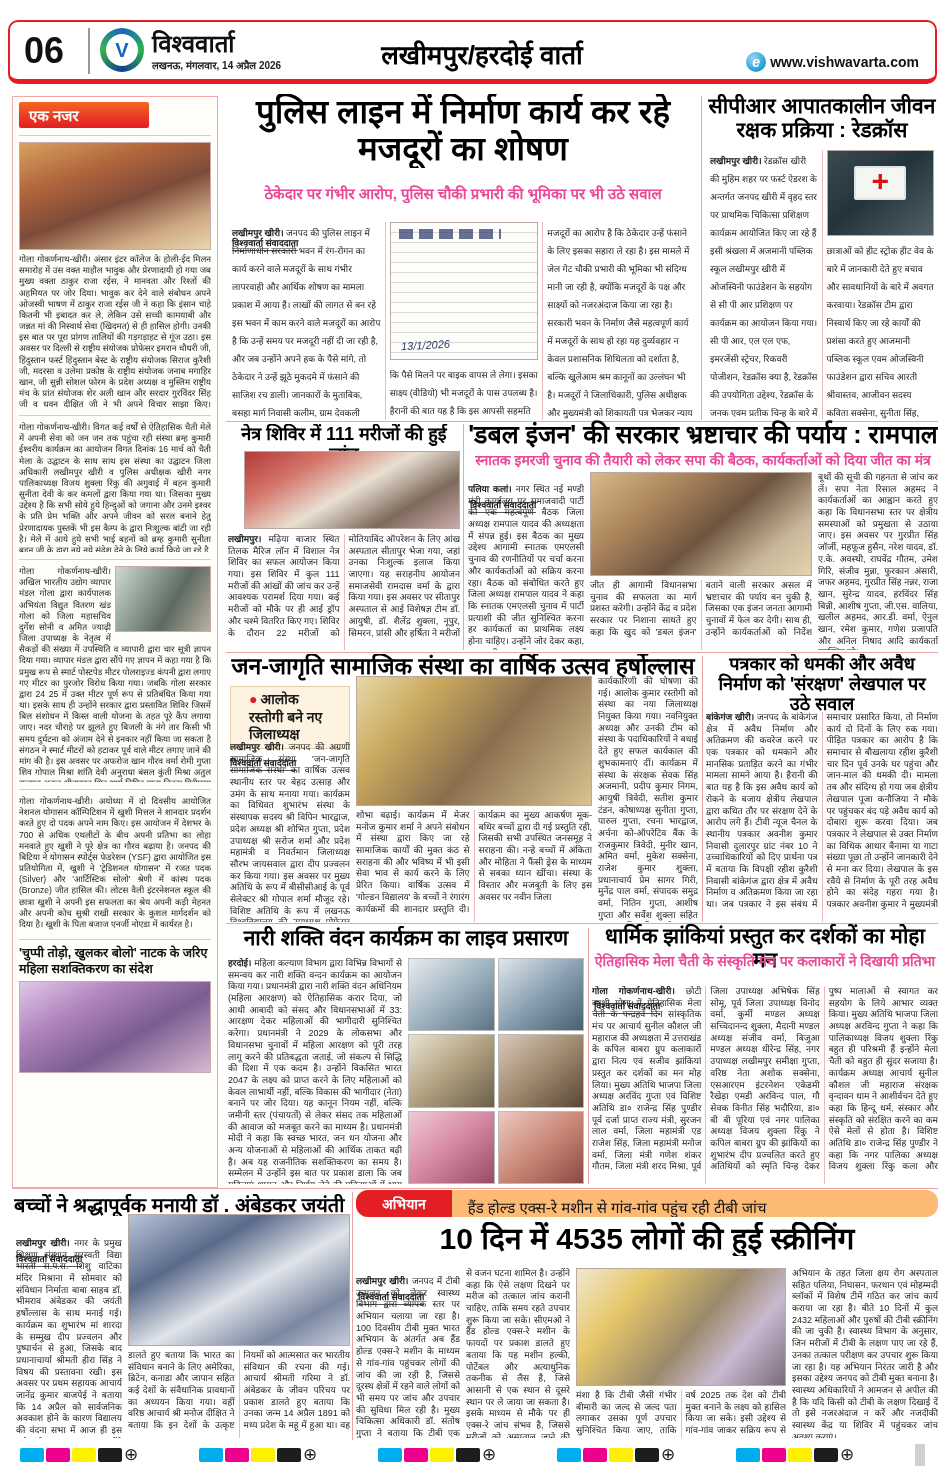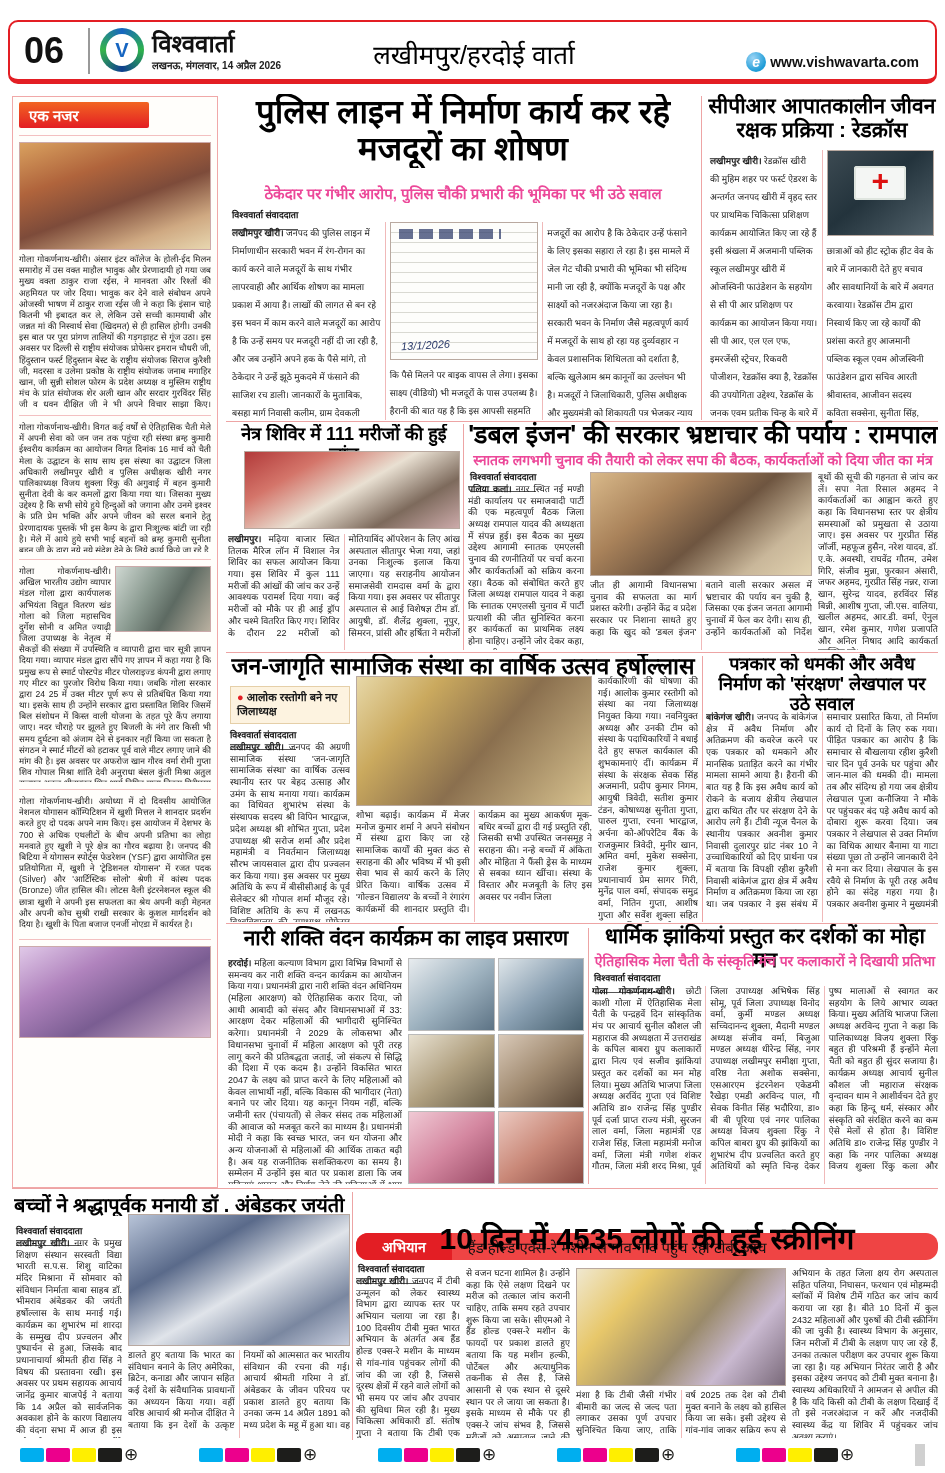--- a/index.html
+++ b/index.html
@@ -10,21 +10,21 @@
   .masthead { position:absolute; left:8px; top:20px; width:929px; height:64px;
     border:2px solid #e31e24; border-bottom:5px solid #e31e24; border-radius:10px; background:#fff; }
   .page-num { position:absolute; left:14px; top:8px; font-size:36px; font-weight:bold; color:#111; }
   .mast-div { position:absolute; left:78px; top:6px; width:2px; height:46px; background:#999; }
   .logo-circle { position:absolute; left:90px; top:6px; width:44px; height:44px; border-radius:50%;
     background:conic-gradient(#1665c1,#2eb24c,#0f3f8f,#36b44a,#1665c1); display:flex; align-items:center; justify-content:center; }
   .logo-inner { width:32px; height:32px; border-radius:50%; background:#fff; display:flex; align-items:center; justify-content:center;
     font-weight:bold; color:#1665c1; font-size:20px; }
   .brand-name { position:absolute; left:142px; top:4px; font-size:24px; font-weight:bold; color:#101010; }
   .brand-date { position:absolute; left:142px; top:36px; font-size:10px; font-weight:bold; color:#222; }
-  .section-title { position:absolute; left:304px; top:14px; width:320px; text-align:center; font-size:26px; font-weight:normal; color:#000; }
+  .section-title { position:absolute; left:312px; top:14px; width:320px; text-align:center; font-size:26px; font-weight:bold; color:#000; }
   .website { position:absolute; right:16px; top:30px; font-size:14px; font-weight:bold; color:#111; }
   .e-icon { display:inline-block; width:20px; height:20px; border-radius:50%; text-align:center; line-height:20px;
     background:radial-gradient(circle at 35% 30%,#9bd4f5,#1e9cd7 70%); color:#fff; font-weight:bold; font-size:14px; margin-right:4px; font-style:italic; }
 
   
   .vrule { position:absolute; width:1px; background:#eda4a4; }
   .hrule { position:absolute; height:1px; background:#eda4a4; }
 
   
   .sidebar { position:absolute; left:12px; top:96px; width:206px; height:1092px; border:1px solid #f0a8a8; background:#fffefb; padding:5px 6px; overflow:hidden; }
@@ -59,34 +59,34 @@
   .grid6 div:nth-child(1){ background:linear-gradient(140deg,#e8ecef,#9fb3c0 50%,#5d7385); }
   .grid6 div:nth-child(2){ background:linear-gradient(140deg,#dfe6ea,#8aa0b2 50%,#47606f); }
   .grid6 div:nth-child(3){ background:linear-gradient(140deg,#e9e2d2,#b0a080 50%,#6a5f49); }
   .grid6 div:nth-child(4){ background:linear-gradient(140deg,#d9c9b8,#a08a70 50%,#584636); }
   .grid6 div:nth-child(5){ background:linear-gradient(140deg,#f0c9d4,#d487a0 50%,#9a4a66); }
   .grid6 div:nth-child(6){ background:linear-gradient(140deg,#ecc9c0,#c98878 50%,#8a4a42); }
 
   
   .headline { font-weight:bold; color:#000; line-height:1.12; text-align:center; position:absolute; overflow:hidden; }
   .subhead  { font-weight:bold; color:#ec4899; text-align:center; position:absolute; overflow:hidden; }
-  .byline { position:absolute; font-size:9px; font-weight:bold; border-bottom:1px solid #555; padding-bottom:8px; color:#111; }
+  .byline { position:absolute; font-size:9px; font-weight:bold; border-bottom:1px solid #555; padding-bottom:1px; color:#111;margin-top:28px; }
   .btxt { font-size:9px; line-height:1.3; text-align:justify; color:#1c1c1c; overflow:hidden; }
   .dl { font-weight:bold; }
   .cols { position:absolute; display:flex; overflow:hidden; }
   .cols > div { flex:1; padding:0 4px; overflow:hidden; }
   .cols > div + div { border-left:1px solid #f0b9b9; }
   .flow { position:absolute; column-gap:9px; column-rule:1px solid #f0b9b9; overflow:hidden; }
   .photo { position:absolute; border:1px solid #b9a9a0; }
   .photo-in { border:1px solid #b9a9a0; }
 
-  .kicker-box { position:absolute; background:#fdf3e0; border:1px solid #e5cfa8; padding:4px 6px; font-size:11px; font-weight:bold; line-height:1.25; }
+  .kicker-box { position:absolute; background:#fdf3e0; border:1px solid #e5cfa8; padding:4px 18px; font-size:14px; font-weight:bold; line-height:1.25; }
   .kicker-dot { color:#e31e24; margin-right:3px; }
 
-  .campaign-band { position:absolute; background:#ef4444; border-radius:12px; display:flex; align-items:center; overflow:hidden;margin-top:43px; }
+  .campaign-band { position:absolute; background:#fdba74; border-radius:12px; display:flex; align-items:flex-end; overflow:hidden; }
   .campaign-tag { background:#e31e24; color:#fff; font-size:14px; font-weight:bold; padding:4px 26px; margin-right:16px; }
   .campaign-text { font-size:15px; font-weight:normal; color:#111; }
 
   
   .regbars { position:absolute; left:20px; top:1444px; width:905px; display:flex; justify-content:space-between; align-items:center; }
   .reggroup { display:flex; align-items:center; gap:2px; }
   .sw { width:24px; height:14px; border-radius:2px; display:inline-block; }
   .sw-c { background:#00aeef; } .sw-m { background:#ec008c; } .sw-y { background:#ffef00; } .sw-k { background:#1d1d1b; }
   .regmark { font-size:17px; color:#1d1d1b; line-height:14px; }
   .edge-block { width:10px; height:22px; background:#d0d0d0; }
@@ -122,20 +122,21 @@
 
     <div class="sb-art">
       <div class="sb-body" style="height:216px"><span class="float-photo ph-meeting"></span><span>गोला गोकर्णनाथ-खीरी। अखिल भारतीय उद्योग व्यापार मंडल गोला द्वारा कार्यपालक अभियंता विद्युत वितरण खंड गोला को जिला महासचिव दुर्गेश सोनी व अमित ज्याढ़ी जिला उपाध्यक्ष के नेतृत्व में सैकड़ों की संख्या में उपस्थिति व व्यापारी द्वारा चार सूत्री ज्ञापन दिया गया। व्यापार मंडल द्वारा सौंपे गए ज्ञापन में कहा गया है कि प्रमुख रूप से स्मार्ट पोस्टपेड मीटर पोलराइज्ड कंपनी द्वारा लगाए गए मीटर का पुरजोर विरोध किया गया। जबकि गोला सरकार द्वारा 24 25 में उक्त मीटर पूर्ण रूप से प्रतिबंधित किया गया था। इसके साथ ही उन्होंने सरकार द्वारा प्रस्तावित शिविर जिसमें बिल संशोधन में किस्त वाली योजना के तहत पूरे कैंप लगाया जाए। नदर चौराहे पर झूलते हुए बिजली के नंगे तार किसी भी समय दुर्घटना को अंजाम देने से इनकार नहीं किया जा सकता है संगठन ने स्मार्ट मीटरों को हटाकर पूर्व वाले मीटर लगाए जाने की मांग की है। इस अवसर पर अफरोज खान गौरव वर्मा रोमी गुप्ता शिव गोपाल मिश्रा शांति देवी अनुराधा बंसल कुंती मिश्रा अतुल राजपूत अनुज श्रीवास्तव शिव शर्मा विपिन गुप्ता विक्रम गिरीपुरम प्रधान जैसलमेर लाल वर्मा नवनीत शुक्ला कृष्ण कुमार वर्मा सौरभ पुरवार कमाल अहमद रिजवान खान आदि तमाम लोग उपस्थित रहे</span></div>
     </div>
 
     <div class="sb-art">
       <div class="sb-body" style="height:136px">गोला गोकर्णनाथ-खीरी। अयोध्या में दो दिवसीय आयोजित नेशनल योगासन कॉम्पिटिशन में खुशी मित्तल ने शानदार प्रदर्शन करते हुए दो पदक अपने नाम किए। इस आयोजन में देशभर के 700 से अधिक एथलीटों के बीच अपनी प्रतिभा का लोहा मनवाते हुए खुशी ने पूरे क्षेत्र का गौरव बढ़ाया है। जनपद की बिटिया ने योगासन स्पोर्ट्स फेडरेशन (YSF) द्वारा आयोजित इस प्रतियोगिता में, खुशी ने 'ट्रेडिशनल योगासन' में रजत पदक (Silver) और 'आर्टिस्टिक सोलो' श्रेणी में कांस्य पदक (Bronze) जीत हासिल की। लोटस वैली इंटरनेशनल स्कूल की छात्रा खुशी ने अपनी इस सफलता का श्रेय अपनी कड़ी मेहनत और अपनी कोच सुश्री राखी सरकार के कुशल मार्गदर्शन को दिया है। खुशी के पिता बजाज एनर्जी नोएडा में कार्यरत है।</div>
     </div>
 
     <div class="sb-art">
+      <div class="sb-title">'चुप्पी तोड़ो, खुलकर बोलो' नाटक के जरिए महिला सशक्तिकरण का संदेश</div>
       <div class="sb-photo ph-stage" style="height:92px"></div>
 
     </div>
   </aside>
 
   <section>
     <div class="headline" style="left:230px; top:94px; width:466px; font-size:33px;">पुलिस लाइन में निर्माण कार्य कर रहे मजदूरों का शोषण</div>
     <div class="subhead" style="left:230px; top:183px; width:466px; font-size:15px;">ठेकेदार पर गंभीर आरोप, पुलिस चौकी प्रभारी की भूमिका पर भी उठे सवाल</div>
     <div class="byline" style="left:232px; top:208px;">विश्ववार्ता संवाददाता</div>
     <div class="cols" style="left:228px; top:222px; width:472px; height:198px;">
@@ -168,21 +169,21 @@
   <section>
     <div class="headline" style="left:228px; top:424px; width:232px; font-size:18px;">नेत्र शिविर में 111 मरीजों की हुई जांच</div>
     <div class="photo ph-eyecamp" style="left:244px; top:451px; width:216px; height:78px;"></div>
     <div class="flow btxt" style="left:228px; top:534px; width:232px; height:116px; column-count:2;"><span class="dl">लखीमपुर।</span> <span>मढ़िया बाजार स्थित तिलक मैरिज लॉन में विशाल नेत्र शिविर का सफल आयोजन किया गया। इस शिविर में कुल 111 मरीजों की आंखों की जांच कर उन्हें आवश्यक परामर्श दिया गया। कई मरीजों को मौके पर ही आई ड्रॉप और चश्मे वितरित किए गए। शिविर के दौरान 22 मरीजों को मोतियाबिंद ऑपरेशन के लिए आंख अस्पताल सीतापुर भेजा गया, जहां उनका निःशुल्क इलाज किया जाएगा। यह सराहनीय आयोजन समाजसेवी रामदास वर्मा के द्वारा किया गया। इस अवसर पर सीतापुर अस्पताल से आई विशेषज्ञ टीम डॉ. आयुषी, डॉ. शैलेंद्र शुक्ला, नूपुर, सिमरन, प्रांसी और हर्षिता ने मरीजों की बारीकी से जांच कर उन्हें उचित सलाह दी।</span></div>
   </section>
 
   <div class="vrule" style="left:463px; top:424px; height:226px;"></div>
 
   <section>
     <div class="headline" style="left:468px; top:420px; width:470px; font-size:25px;">'डबल इंजन' की सरकार भ्रष्टाचार की पर्याय : रामपाल</div>
-    <div class="subhead" style="left:468px; top:450px; width:470px; font-size:14px;">स्नातक लगभगी चुनाव की तैयारी को लेकर सपा की बैठक, कार्यकर्ताओं को दिया जीत का मंत्र</div>
+    <div class="subhead" style="left:468px; top:450px; width:470px; font-size:14px;">स्नातक इमरजी चुनाव की तैयारी को लेकर सपा की बैठक, कार्यकर्ताओं को दिया जीत का मंत्र</div>
     <div class="byline" style="left:470px; top:470px;">विश्ववार्ता संवाददाता</div>
     <div class="btxt" style="position:absolute; left:468px; top:484px; width:116px; height:166px;"><span class="dl">पलिया कलां।</span> <span>नगर स्थित नई मण्डी मंडी कार्यालय पर समाजवादी पार्टी की एक महत्वपूर्ण बैठक जिला अध्यक्ष रामपाल यादव की अध्यक्षता में संपन्न हुई। इस बैठक का मुख्य उद्देश्य आगामी स्नातक एमएलसी चुनाव की रणनीतियों पर चर्चा करना और कार्यकर्ताओं को सक्रिय करना रहा। बैठक को संबोधित करते हुए जिला अध्यक्ष रामपाल यादव ने कहा कि स्नातक एमएलसी चुनाव में पार्टी प्रत्याशी की जीत सुनिश्चित करना हर कार्यकर्ता का प्राथमिक लक्ष्य होना चाहिए। उन्होंने जोर देकर कहा, एमएलसी चुनाव में</span></div>
     <div class="photo ph-sapa" style="left:590px; top:472px; width:222px; height:104px;"></div>
     <div class="flow btxt" style="left:590px; top:580px; width:222px; height:70px; column-count:2;">जीत ही आगामी विधानसभा चुनाव की सफलता का मार्ग प्रशस्त करेगी। उन्होंने केंद्र व प्रदेश सरकार पर निशाना साधते हुए कहा कि खुद को 'डबल इंजन' बताने वाली सरकार असल में भ्रष्टाचार की पर्याय बन चुकी है, जिसका एक इंजन जनता आगामी चुनावों में फेल कर देगी। साथ ही, उन्होंने कार्यकर्ताओं को निर्देश दिया कि मतदाता सूची का अंतिम प्रकाशन हो चुका है, इसलिए सभी अपने-अपने</div>
     <div class="btxt" style="position:absolute; left:818px; top:472px; width:120px; height:178px;">बूथों की सूची की गहनता से जांच कर लें। सपा नेता रिसाल अहमद ने कार्यकर्ताओं का आह्वान करते हुए कहा कि विधानसभा स्तर पर क्षेत्रीय समस्याओं को प्रमुखता से उठाया जाए। इस अवसर पर गुरप्रीत सिंह जॉर्जी, महफूज हुसैन, नरेश यादव, डॉ. ए.के. अवस्थी, राघवेंद्र गौतम, उमेश गिरि, संजीव मुन्ना, फुरकान अंसारी, जफर अहमद, गुरप्रीत सिंह नन्नर, राजा खान, सुरेन्द्र यादव, हरविंदर सिंह बिन्नी, आशीष गुप्ता, जी.एस. वालिया, खलील अहमद, आर.डी. वर्मा, ऐनुल खान, रमेश कुमार, गणेश प्रजापति और अनिल निषाद आदि कार्यकर्ता उपस्थित रहे।</div>
   </section>
 
   <div class="hrule" style="top:652px; left:226px; width:712px;"></div>
 
   <section>

